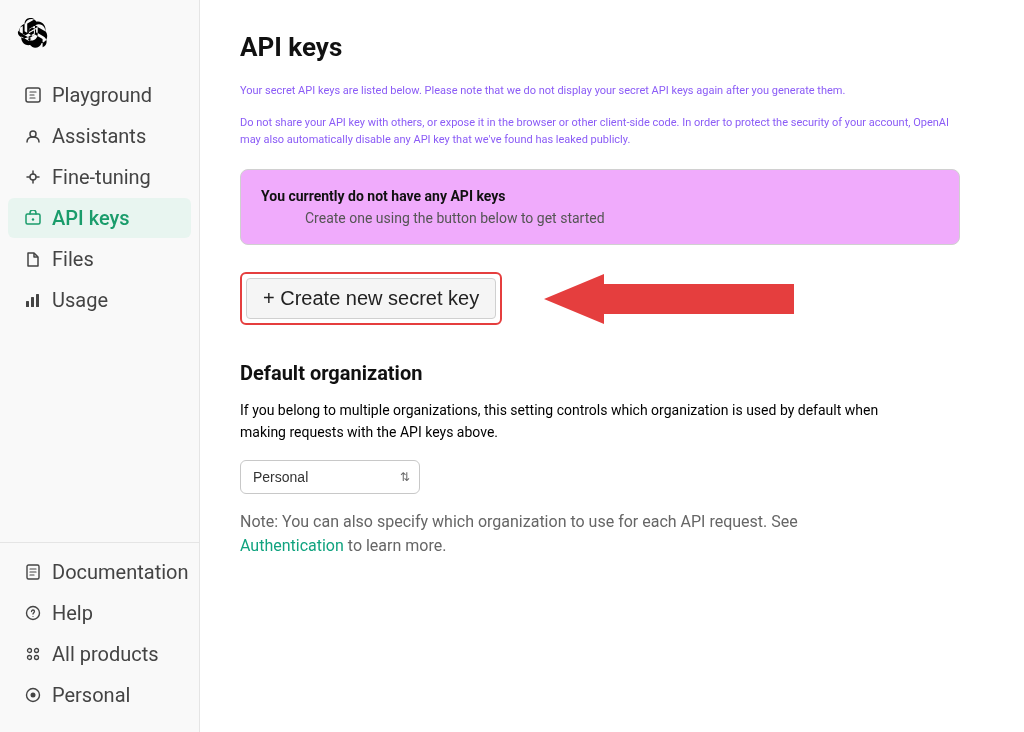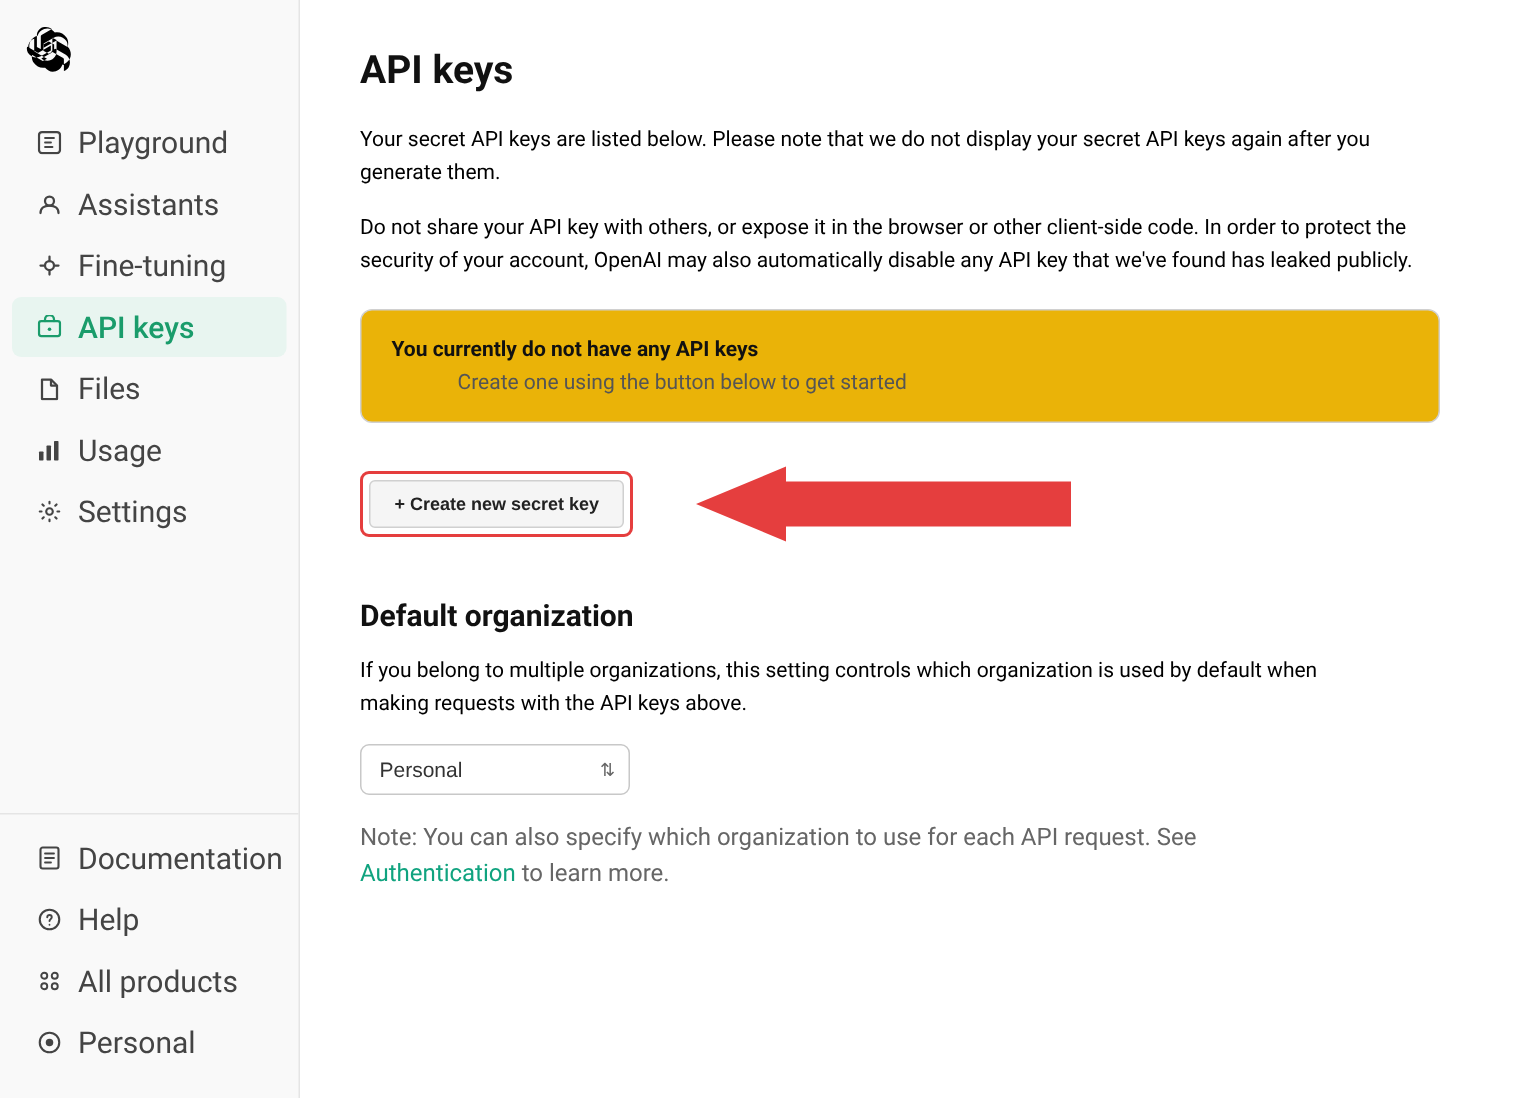--- a/index.html
+++ b/index.html
@@ -84,34 +84,34 @@
     }
 
     .page-title {
       font-size: 26px;
       font-weight: 700;
       margin-bottom: 20px;
       color: #111;
     }
 
     .description-text {
-      font-size: 14px;
-      color: #000000;
+      font-size: 11px;
+      color: #8b5cf6;
       line-height: 1.6;
       margin-bottom: 14px;
       max-width: 720px;
     }
 
     .warning-box {
       border: 1px solid #d0d0d0;
       border-radius: 8px;
       padding: 18px 20px;
       margin: 20px 0;
       max-width: 720px;
-      background: #eab308;
+      background: #f0abfc;
     }
 
     .warning-box-title {
       font-weight: 700;
       font-size: 14px;
       color: #111;
       margin-bottom: 6px;
     }
 
     .warning-box-text {
@@ -137,23 +137,23 @@
 
     .create-button {
       display: flex;
       align-items: center;
       gap: 8px;
       padding: 8px 16px;
       background: #f5f5f5;
       border: 1px solid #d0d0d0;
       border-radius: 4px;
       cursor: pointer;
-      font-size: 12px;
+      font-size: 20px;
       color: #222;
-      font-weight: 700;
+      font-weight: 400;
       white-space: nowrap;
     }
 
     
     .arrow-annotation {
       display: flex;
       align-items: center;
     }
 
     .arrow-svg {
@@ -287,29 +287,20 @@
       <span class="nav-icon">
         <svg width="16" height="16" viewBox="0 0 16 16" fill="none">
           <rect x="1" y="9" width="3" height="6" rx="0.5" fill="currentColor"></rect>
           <rect x="6" y="5" width="3" height="10" rx="0.5" fill="currentColor"></rect>
           <rect x="11" y="2" width="3" height="13" rx="0.5" fill="currentColor"></rect>
         </svg>
       </span>
       <span>Usage</span>
     </div>
 
-    <div class="nav-item">
-      <span class="nav-icon">
-        <svg width="16" height="16" viewBox="0 0 16 16" fill="none">
-          <circle cx="8" cy="8" r="2.2" stroke="currentColor" stroke-width="1.4"></circle>
-          <path d="M8 1.5v1.2M8 13.3v1.2M1.5 8h1.2M13.3 8h1.2M3.3 3.3l.85.85M11.85 11.85l.85.85M3.3 12.7l.85-.85M11.85 4.15l.85-.85" stroke="currentColor" stroke-width="1.4" stroke-linecap="round"></path>
-        </svg>
-      </span>
-      <span>Settings</span>
-    </div>
   </div>
 
   <div class="sidebar-bottom">
 
     <div class="nav-item">
       <span class="nav-icon">
         <svg width="16" height="16" viewBox="0 0 16 16" fill="none">
           <rect x="2" y="1" width="12" height="14" rx="1.5" stroke="currentColor" stroke-width="1.4"></rect>
           <path d="M5 5h6M5 8h6M5 11h4" stroke="currentColor" stroke-width="1.2" stroke-linecap="round"></path>
         </svg>

